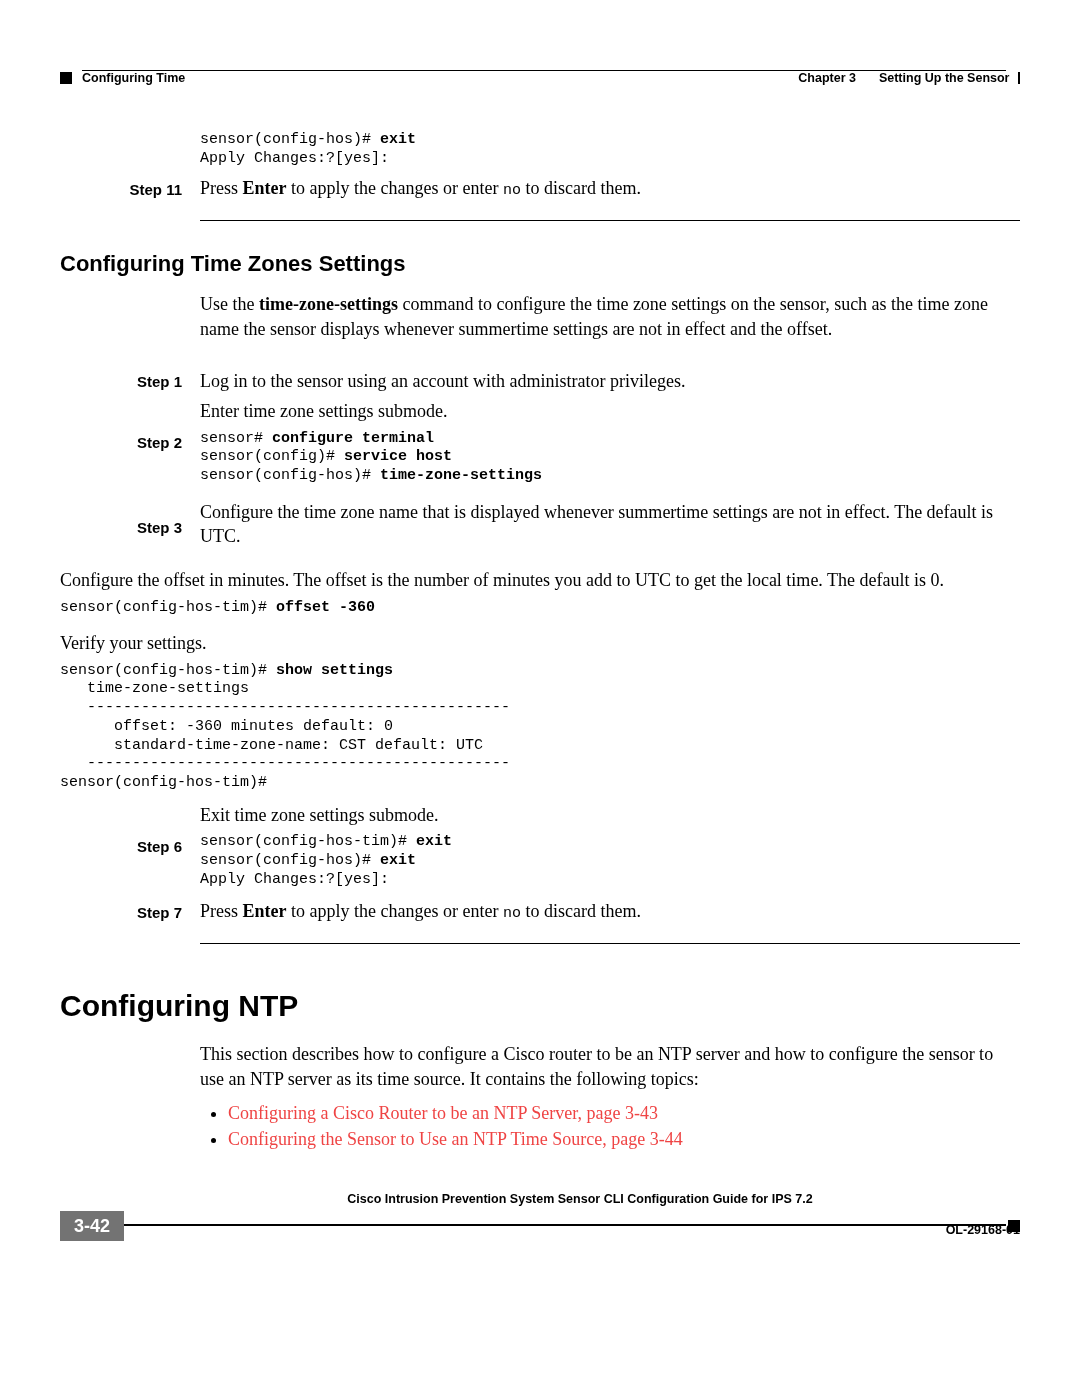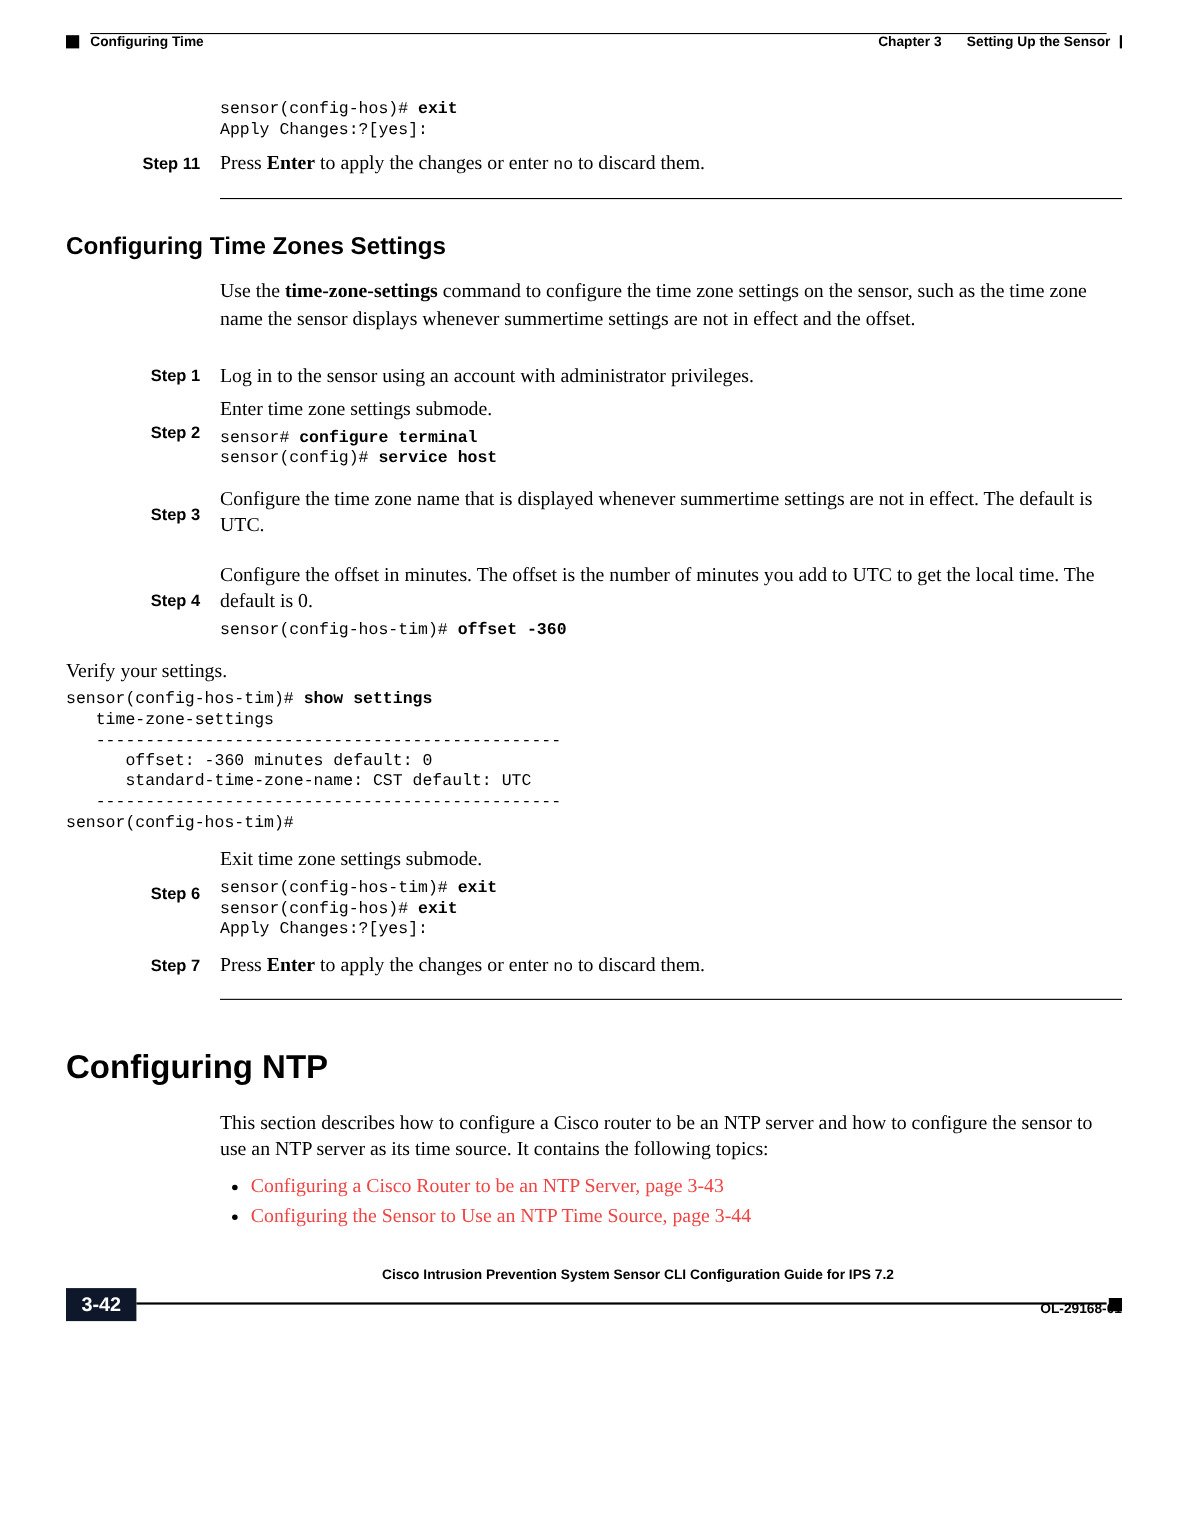--- a/index.html
+++ b/index.html
@@ -10,20 +10,21 @@
     color: #000;
   }
   .page {
     width: 1080px;
     height: 1241px;
     position: relative;
     font-size: 18px;
     line-height: 1.35;
     box-sizing: border-box;
     padding: 30px 60px 40px 60px;
+    margin-top: 40px;
   }
   .hdr {
     display: flex;
     justify-content: space-between;
     align-items: flex-end;
     font-family: Arial, Helvetica, sans-serif;
     font-size: 12.5px;
     font-weight: 700;
   }
   .hdr-left {
@@ -99,21 +100,21 @@
     font-weight: 700;
     text-align: center;
     margin-bottom: 3px;
     margin-left: 80px;
   }
   .footer-bar {
     display: flex;
     align-items: center;
   }
   .page-badge {
-    background: #0f172a;
+    background: #737373;
     color: #fff;
     font-family: Arial, Helvetica, sans-serif;
     font-weight: 700;
     font-size: 18px;
     padding: 3px 14px;
   }
   .footer-line {
     flex: 1;
     height: 0;
     border-top: 2px solid #000;
@@ -186,37 +187,37 @@
 
   <div style="height:6px;"></div>
 
   <div class="step-row">
     <div class="step-label">Step 2</div>
     <div class="step-body">
       <div>Enter time zone settings submode.</div>
       <div style="height:6px;"></div>
       <div class="mono"><span>sensor# </span><b>configure terminal</b></div>
       <div class="mono"><span>sensor(config)# </span><b>service host</b></div>
+      <div class="mono"><span>sensor(config-hos)# </span><b>time-zone-settings</b></div>
     </div>
   </div>
 
   <div style="height:14px;"></div>
 
   <div class="step-row">
     <div class="step-label">Step 3</div>
     <div class="step-body">
       <div>Configure the time zone name that is displayed whenever summertime settings are not in effect. The default is UTC.</div>
       <div style="height:6px;"></div>
     </div>
   </div>
 
   <div style="height:14px;"></div>
 
   <div class="step-row">
-    <div class="step-label">Step 4</div>
     <div class="step-body">
       <div>Configure the offset in minutes. The offset is the number of minutes you add to UTC to get the local time. The default is 0.</div>
       <div style="height:6px;"></div>
       <div class="mono"><span>sensor(config-hos-tim)# </span><b>offset -360</b></div>
     </div>
   </div>
 
   <div style="height:14px;"></div>
 
   <div class="step-row">

